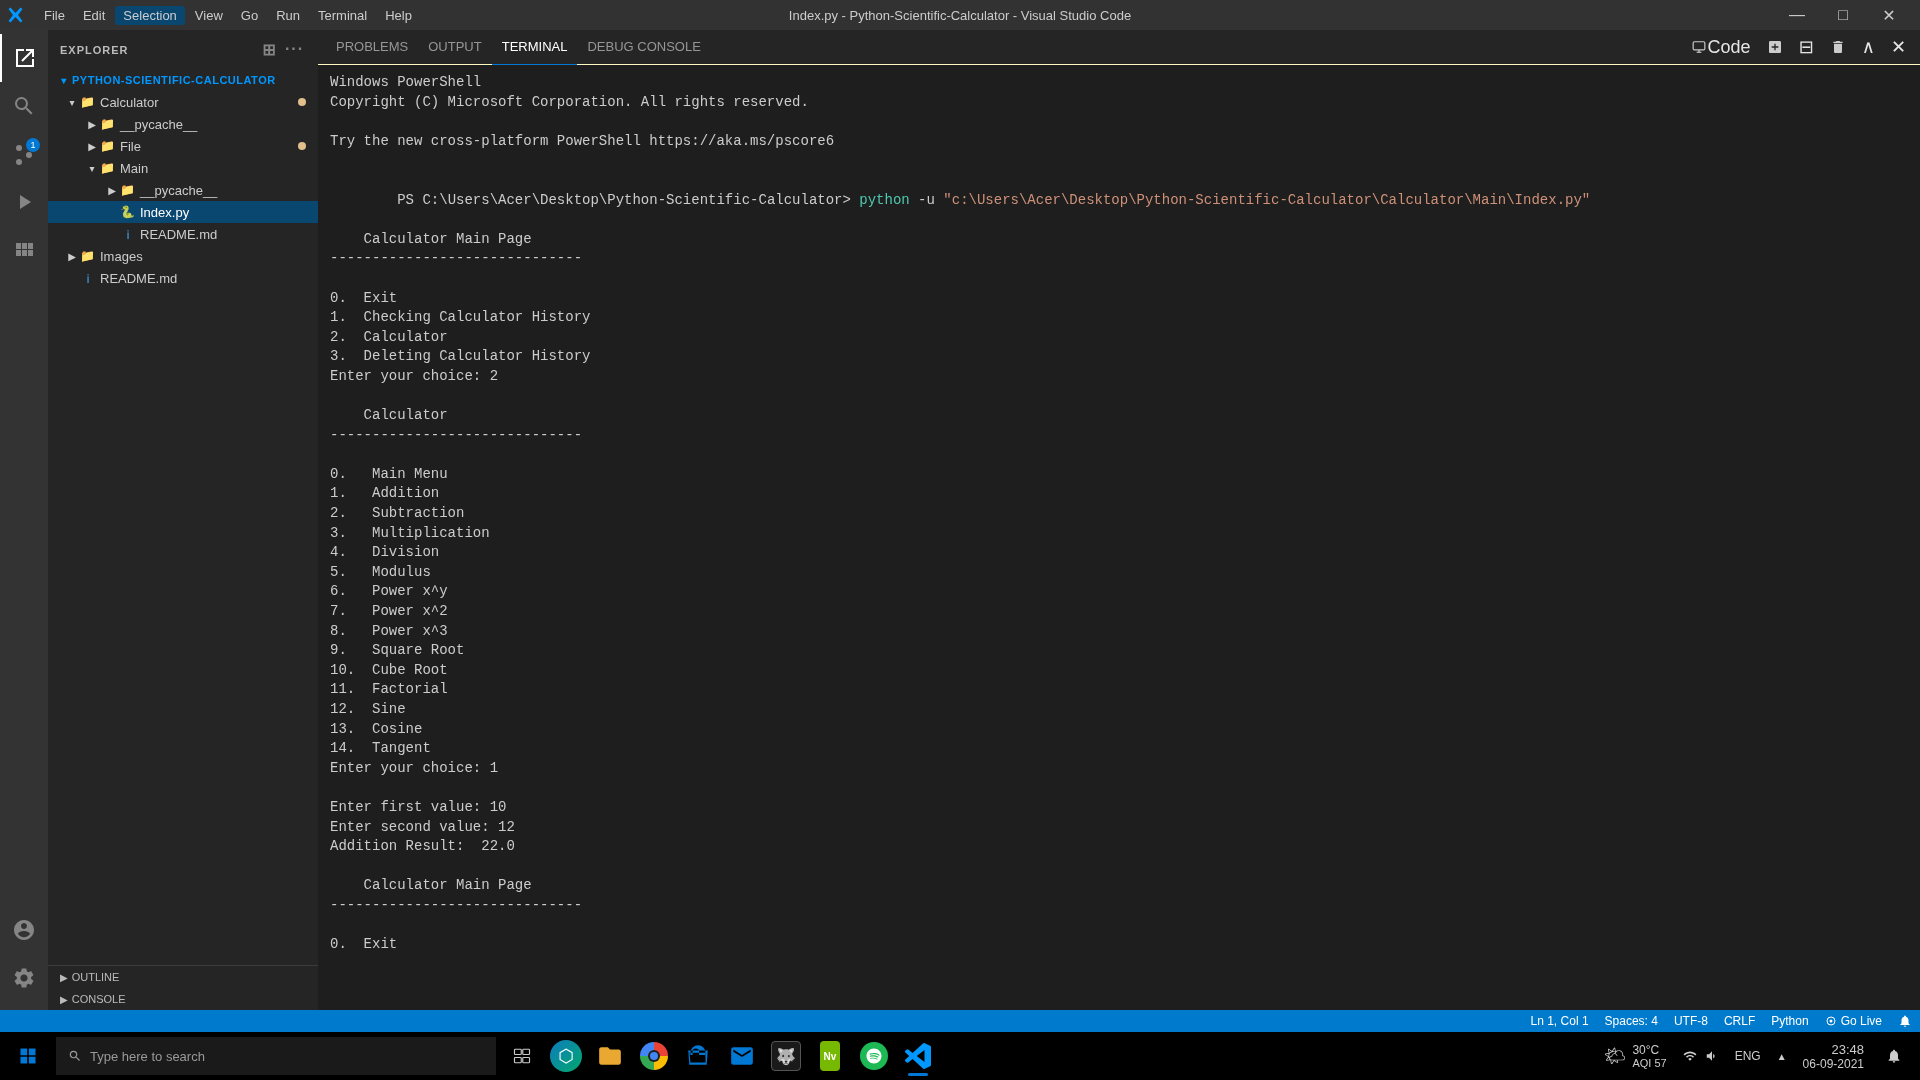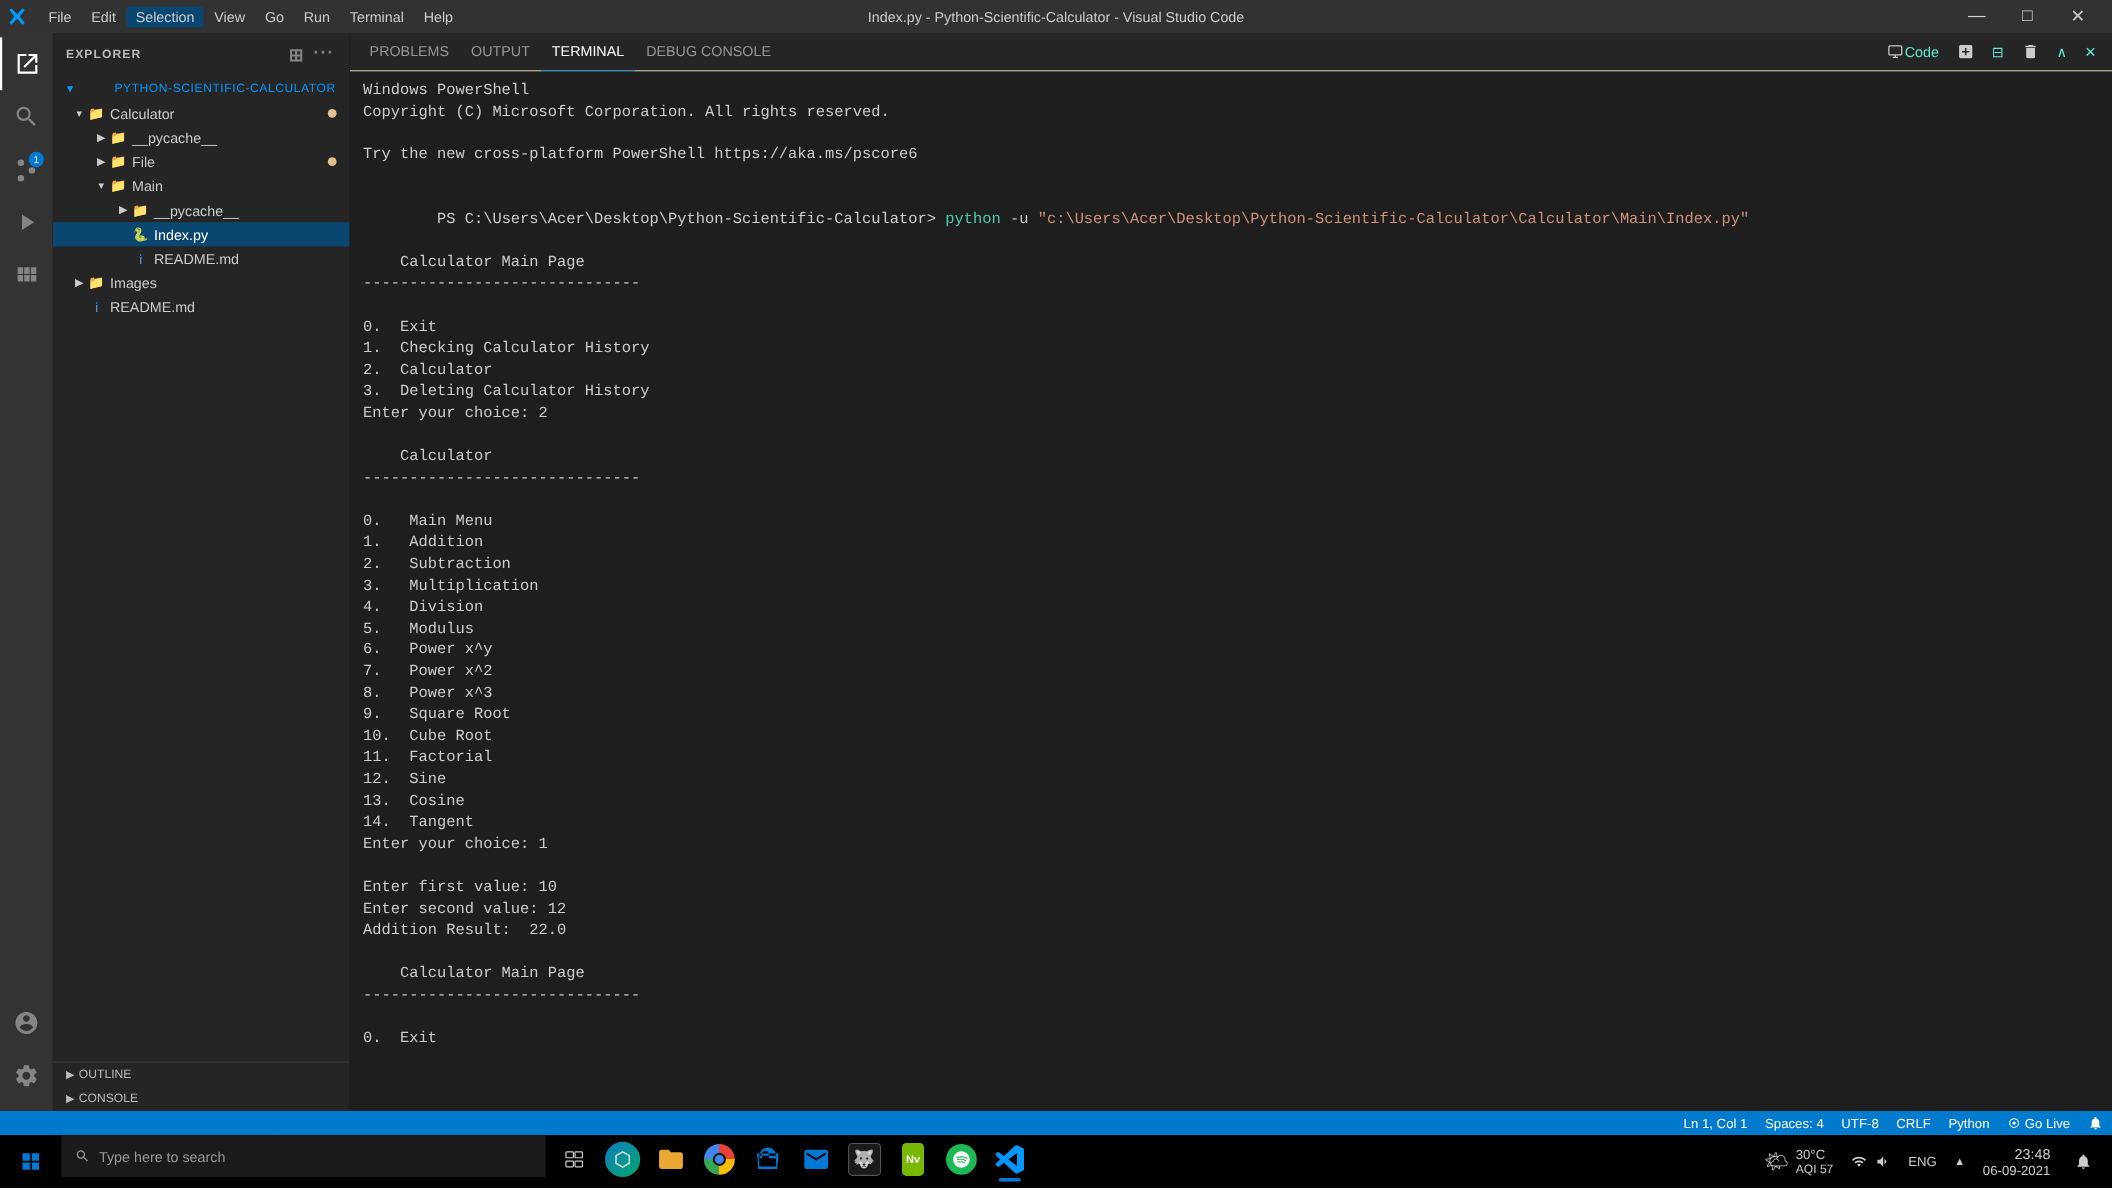--- a/index.html
+++ b/index.html
@@ -248,23 +248,23 @@
       border-bottom: 1px solid #0078d4;
     }
     #terminal-tabs-right {
       margin-left: auto;
       display: flex;
       align-items: center;
       gap: 4px;
     }
     .terminal-action-btn {
       padding: 2px 6px;
-      font-size: 13px;
-      cursor: pointer;
-      color: #5eead4;
+      font-size: 18px;
+      cursor: pointer;
+      color: #e5e5e5;
       display: flex;
       align-items: center;
       gap: 2px;
     }
 
     #terminal-content {
       flex: 1;
       overflow-y: auto;
       padding: 8px 12px;
       font-family: 'Consolas', 'Courier New', monospace;
@@ -298,21 +298,21 @@
       cursor: pointer;
       white-space: nowrap;
     }
     .status-right { margin-left: auto; display: flex; align-items: center; }
 
     
     #taskbar {
       height: 48px;
       background: #000000;
       display: flex;
-      align-items: flex-start;
+      align-items: center;
       flex-shrink: 0;
       padding: 0 4px;
     }
     #taskbar-start {
       width: 48px;
       height: 48px;
       display: flex;
       align-items: center;
       justify-content: center;
       cursor: pointer;
@@ -453,21 +453,21 @@
       <span>EXPLORER</span>
       <div class="sidebar-actions">
         <span class="sidebar-action-btn">⊞</span>
         <span class="sidebar-action-btn">···</span>
       </div>
     </div>
     <div id="file-tree">
 
       <div class="tree-item indent-0" style="padding-left:8px; color:#0098ff; font-size:11px; font-weight:700; letter-spacing:0.5px; height:22px; text-transform:uppercase;">
         <span class="chevron" style="color:#0098ff">▾</span>
-        <span style="color:#0098ff; font-size:11px; font-weight:400;margin-left:32px;">PYTHON-SCIENTIFIC-CALCULATOR</span>
+        <span style="color:#0098ff; font-size:11px; font-weight:700;">PYTHON-SCIENTIFIC-CALCULATOR</span>
       </div>
 
       <div class="tree-item" style="padding-left:16px">
         <span class="chevron">▾</span>
         <span class="file-icon folder-icon">📁</span>
         <span class="file-name">Calculator</span>
         <span class="dot-badge"></span>
       </div>
 
       <div class="tree-item" style="padding-left:36px">

